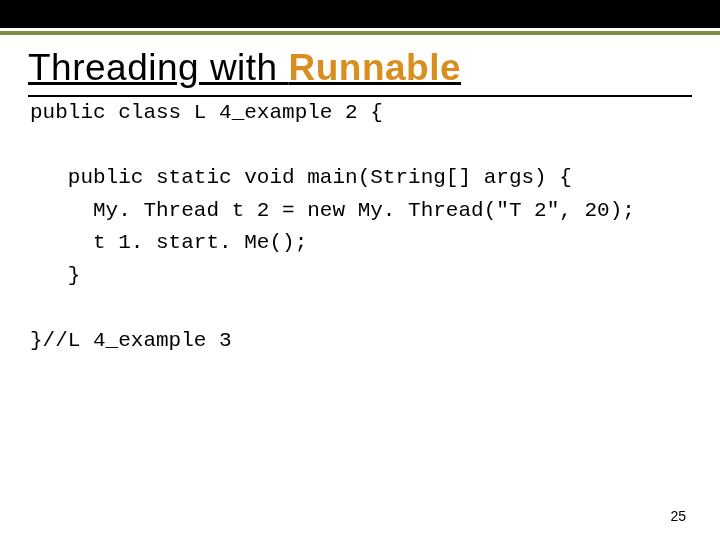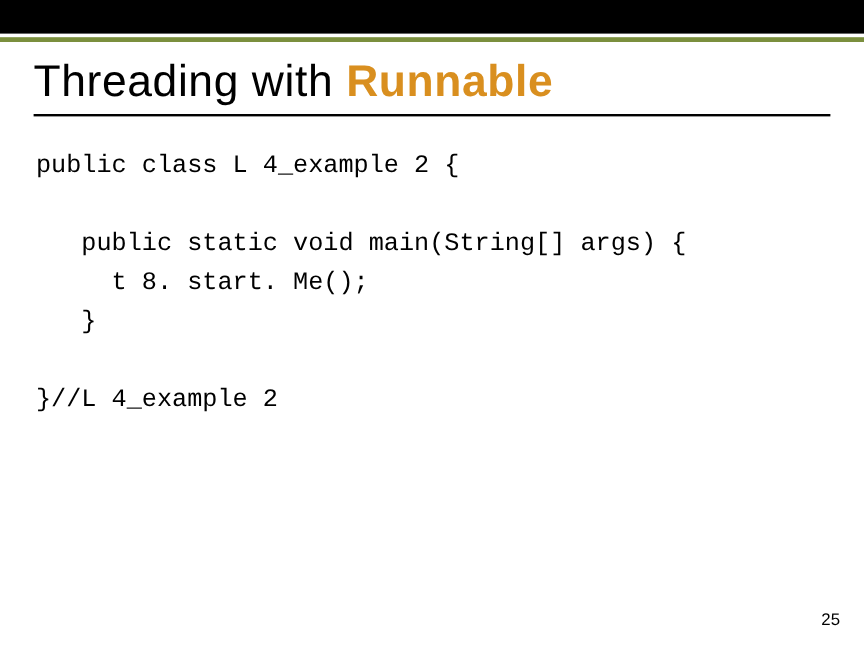--- a/index.html
+++ b/index.html
@@ -25,60 +25,62 @@
   .content {
     padding: 12px 28px 0 28px;
   }
   .title {
     font-size: 37px;
     font-weight: normal;
     color: #000;
     letter-spacing: 0.5px;
     padding-bottom: 6px;
     border-bottom: 2px solid #000;
-    margin-bottom: 26px;
+    margin-bottom: 0;
+    text-decoration: underline;
   }
   .accent {
     font-weight: bold;
     color: #d98f1f;
   }
   .code-block {
     font-family: "Courier New", Courier, monospace;
     font-size: 21px;
     font-weight: normal;
     color: #000;
     white-space: pre;
     line-height: 1.55;
   }
   .code-wrap {
     padding-left: 2px;
   }
   .page-num {
     position: absolute;
     bottom: 16px;
-    right: 20px;
+    right: 34px;
     font-size: 14px;
     color: #000;
   }
 </style>
 </head>
 <body>
 
 <div class="top-bar"></div>
 <div class="rule-line"></div>
 
 <div class="content">
   <h1 class="title">
     <span>Threading with </span><span class="accent">Runnable</span>
   </h1>
 
   <div class="code-wrap">
 <div class="code-block">public class L 4_example 2 {</div>
 <div class="code-block"> </div>
 <div class="code-block">   public static void main(String[] args) {</div>
-<div class="code-block">     t 8. start. Me();</div>
+<div class="code-block">     My. Thread t 2 = new My. Thread("T 2", 20);</div>
+<div class="code-block">     t 1. start. Me();</div>
 <div class="code-block">   }</div>
 <div class="code-block"> </div>
-<div class="code-block">}//L 4_example 2</div>
+<div class="code-block">}//L 4_example 3</div>
   </div>
 </div>
 
 <div class="page-num">25</div>
 
 </body></html>

